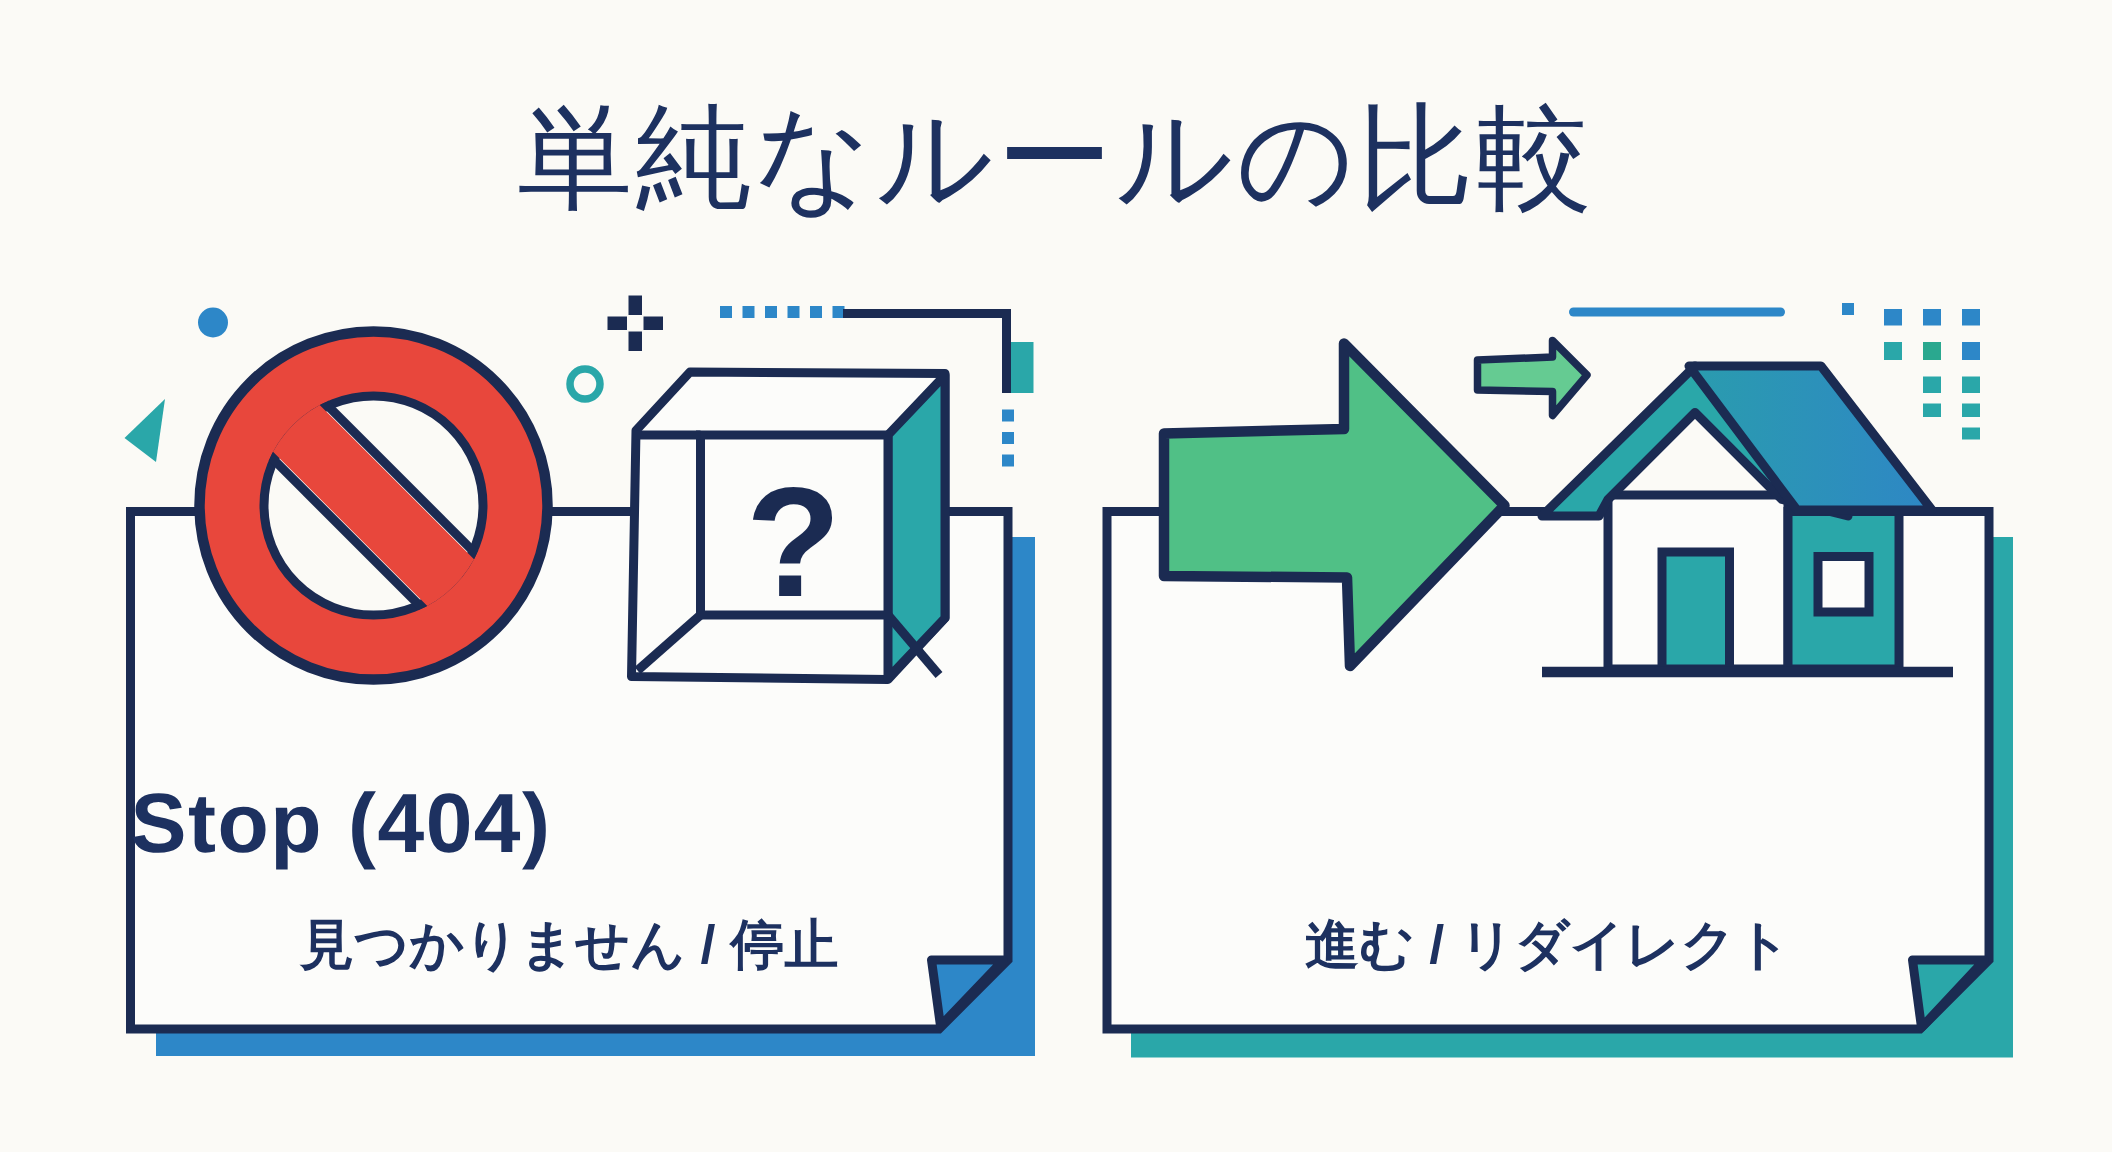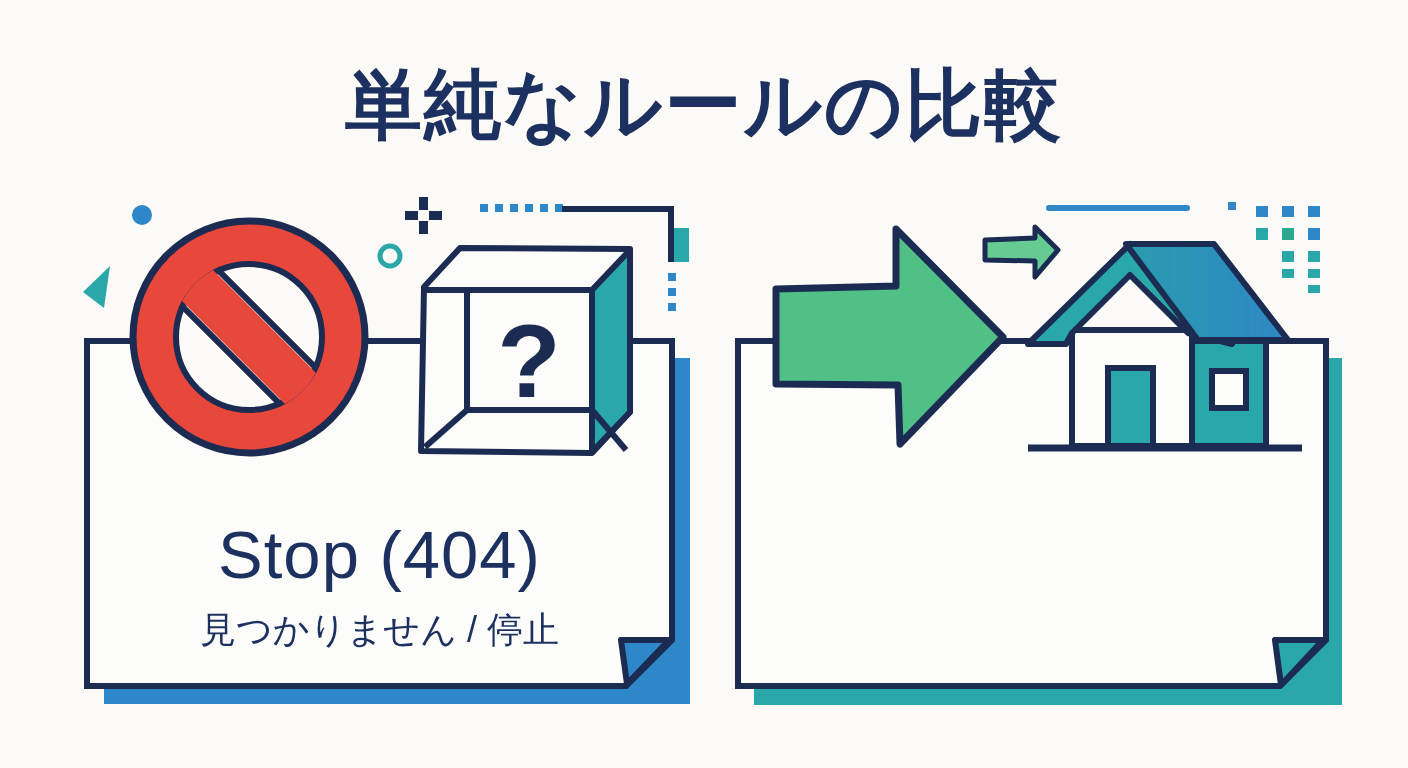--- a/index.html
+++ b/index.html
@@ -7,28 +7,28 @@
     --blue:#2d87c8; --green:#50c086; --green-light:#65cb92;
     --bg:#fbfaf6; --card:#fcfcfa;
   }
   *{margin:0;padding:0;box-sizing:border-box;}
   html,body{width:1408px;height:768px;overflow:hidden;}
   body{background:var(--bg);font-family:"Liberation Sans","DejaVu Sans",sans-serif;}
   .stage{position:relative;width:1408px;height:768px;background:var(--bg);}
   .stage > svg{position:absolute;left:0;top:0;}
   .page-title{
     position:absolute;left:0;top:54px;width:1408px;text-align:center;
-    font-size:77px;font-weight:700;letter-spacing:2px;color:var(--text);
+    font-size:77px;font-weight:400;letter-spacing:2px;color:var(--text);
   }
   .card-title{
-    position:absolute;text-align:center;font-weight:400;font-size:67px;
+    position:absolute;text-align:left;font-weight:700;font-size:56px;
     color:var(--text);letter-spacing:1px;
   }
   .card-sub{
-    position:absolute;text-align:center;font-weight:400;font-size:36px;
+    position:absolute;text-align:center;font-weight:700;font-size:36px;
     color:var(--text);
   }
   .stop-pos{left:87px;width:585px;}
   .go-pos{left:738px;width:588px;}
   .title-row{top:516px;}
   .sub-row{top:606px;}
 </style>
 </head>
 <body>
 
@@ -135,13 +135,14 @@
       <polygon points="1126,244 1214,244 1288,340 1198,340" fill="url(#roofGrad)" stroke="var(--navy)" stroke-width="6" stroke-linejoin="round"></polygon>
       <line x1="1028" y1="448" x2="1302" y2="448" stroke="var(--navy)" stroke-width="7"></line>
     </g>
   </svg>
 
   <div class="page-title">単純なルールの比較</div>
 
   <div class="card-title stop-pos title-row">Stop (404)</div>
   <div class="card-sub stop-pos sub-row">見つかりません / 停止</div>
 
+  <div class="card-sub go-pos sub-row">進む / リダイレクト</div>
 </div>
 
 </body></html>

